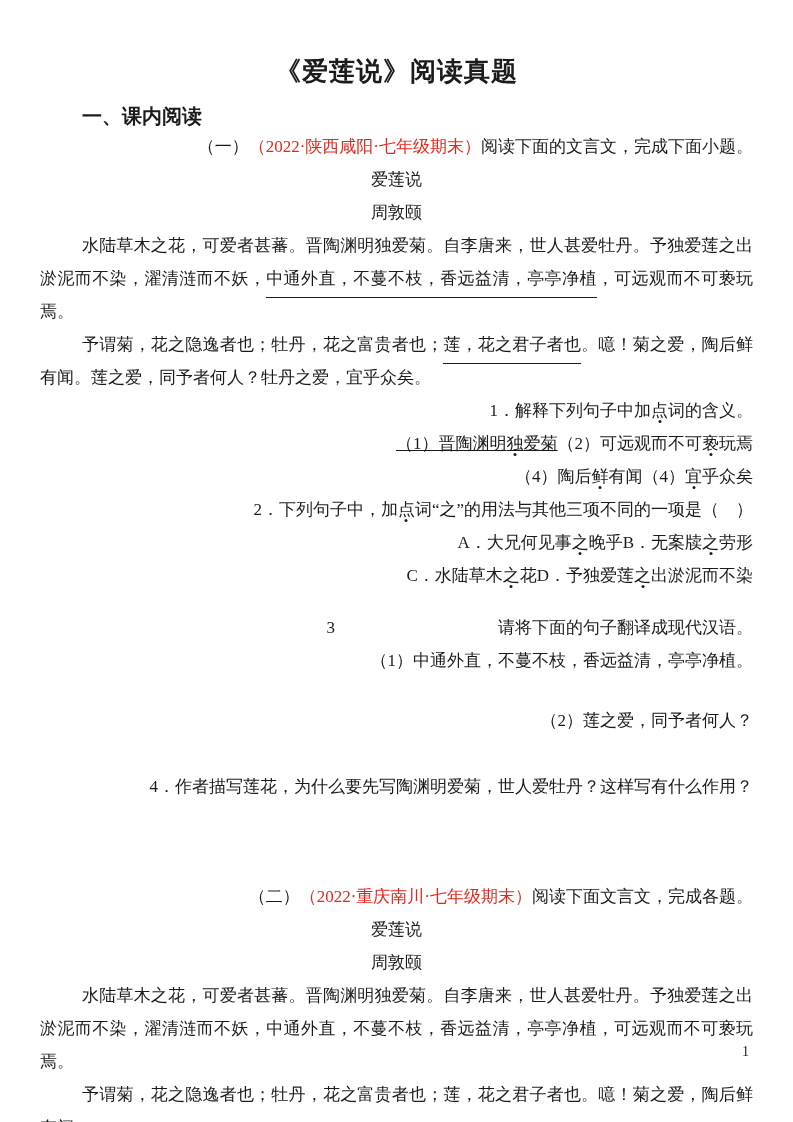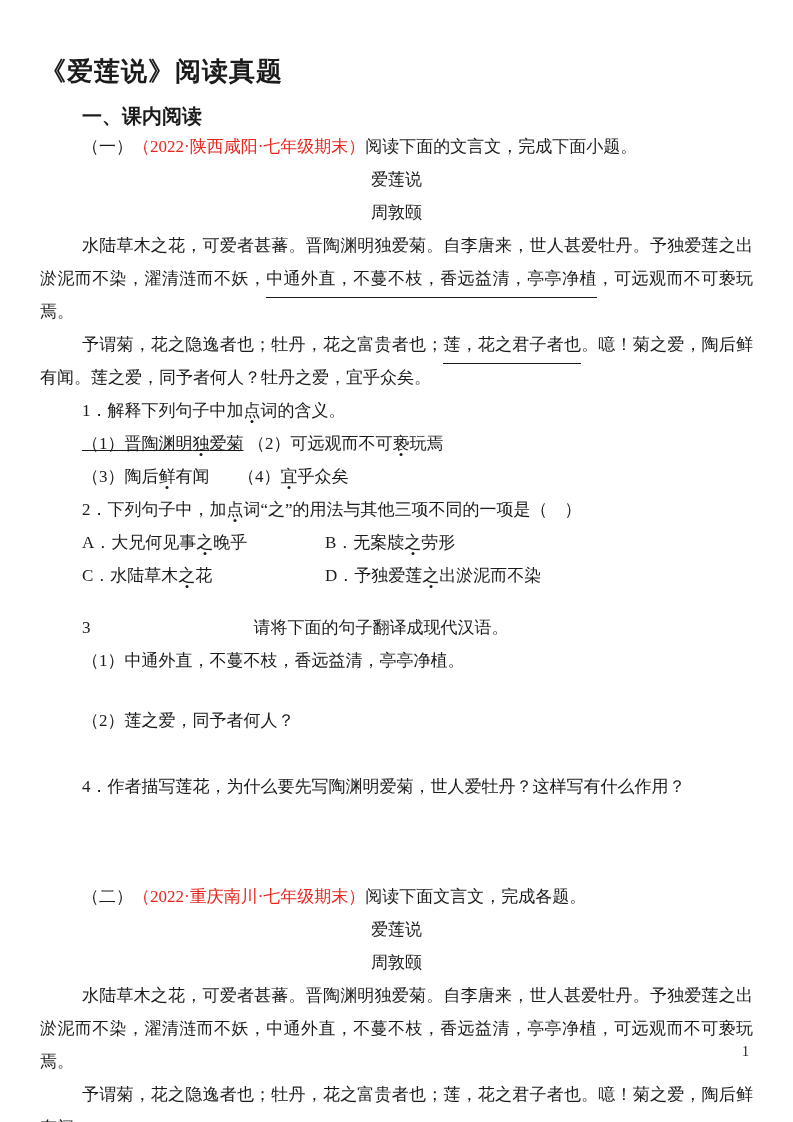--- a/index.html
+++ b/index.html
@@ -9,38 +9,38 @@
     height: 1122px;
     margin: 0 auto;
     background: #ffffff;
     font-family: "Liberation Serif", "DejaVu Serif", serif;
     color: #1b1b1b;
     overflow: hidden;
   }
   .content { padding: 52px 40px 0 40px; }
 
   .doc-title {
-    text-align: left;
+    text-align: center;
     font-size: 26px;
     font-weight: 700;
     line-height: 40px;
     letter-spacing: 1px;
   }
   .section-heading {
     margin-top: 10px;
     font-size: 20px;
     font-weight: 700;
     line-height: 28px;
     padding-left: 42px;
   }
   .line {
     font-size: 17px;
     line-height: 33px;
   }
-  .indent { padding-left: 42px; }
+  .indent { padding-left: 42px; text-align: right; }
   .para {
     font-size: 17px;
     line-height: 33px;
     text-align: justify;
     text-indent: 42px;
   }
   .center { text-align: center; }
   .red { color: var(--accent-red, #e8251d); }
   .u { border-bottom: 1px solid #1b1b1b; padding-bottom: 9px; }
 
@@ -102,21 +102,21 @@
 
     <div class="line indent">
       <span>1．解释下列句子中加</span><span class="em-dot">点</span><span>词的含义。</span>
     </div>
 
     <div class="line indent">
       <span class="q1-col1-r1"><span>（1）晋陶渊明</span><span class="em-dot">独</span><span>爱菊</span></span><span><span>（2）可远观而不可</span><span class="em-dot">亵</span><span>玩焉</span></span>
     </div>
 
     <div class="line indent">
-      <span class="q1-col1-r2"><span>（3）陶后</span><span class="em-dot">鲜</span><span>有闻</span></span><span><span>（4）</span><span class="em-dot">宜</span><span>乎众矣</span></span>
+      <span class="q1-col1-r2"><span>（4）陶后</span><span class="em-dot">鲜</span><span>有闻</span></span><span><span>（4）</span><span class="em-dot">宜</span><span>乎众矣</span></span>
     </div>
 
     <div class="line indent mt-q2">
       <span>2．下列句子中，加</span><span class="em-dot">点</span><span>词“之”的用法与其他三项不同的一项是（　）</span>
     </div>
 
     <div class="line indent">
       <span class="col-a"><span>A．大兄何见事</span><span class="em-dot">之</span><span>晚乎</span></span><span><span>B．无案牍</span><span class="em-dot">之</span><span>劳形</span></span>
     </div>
 

